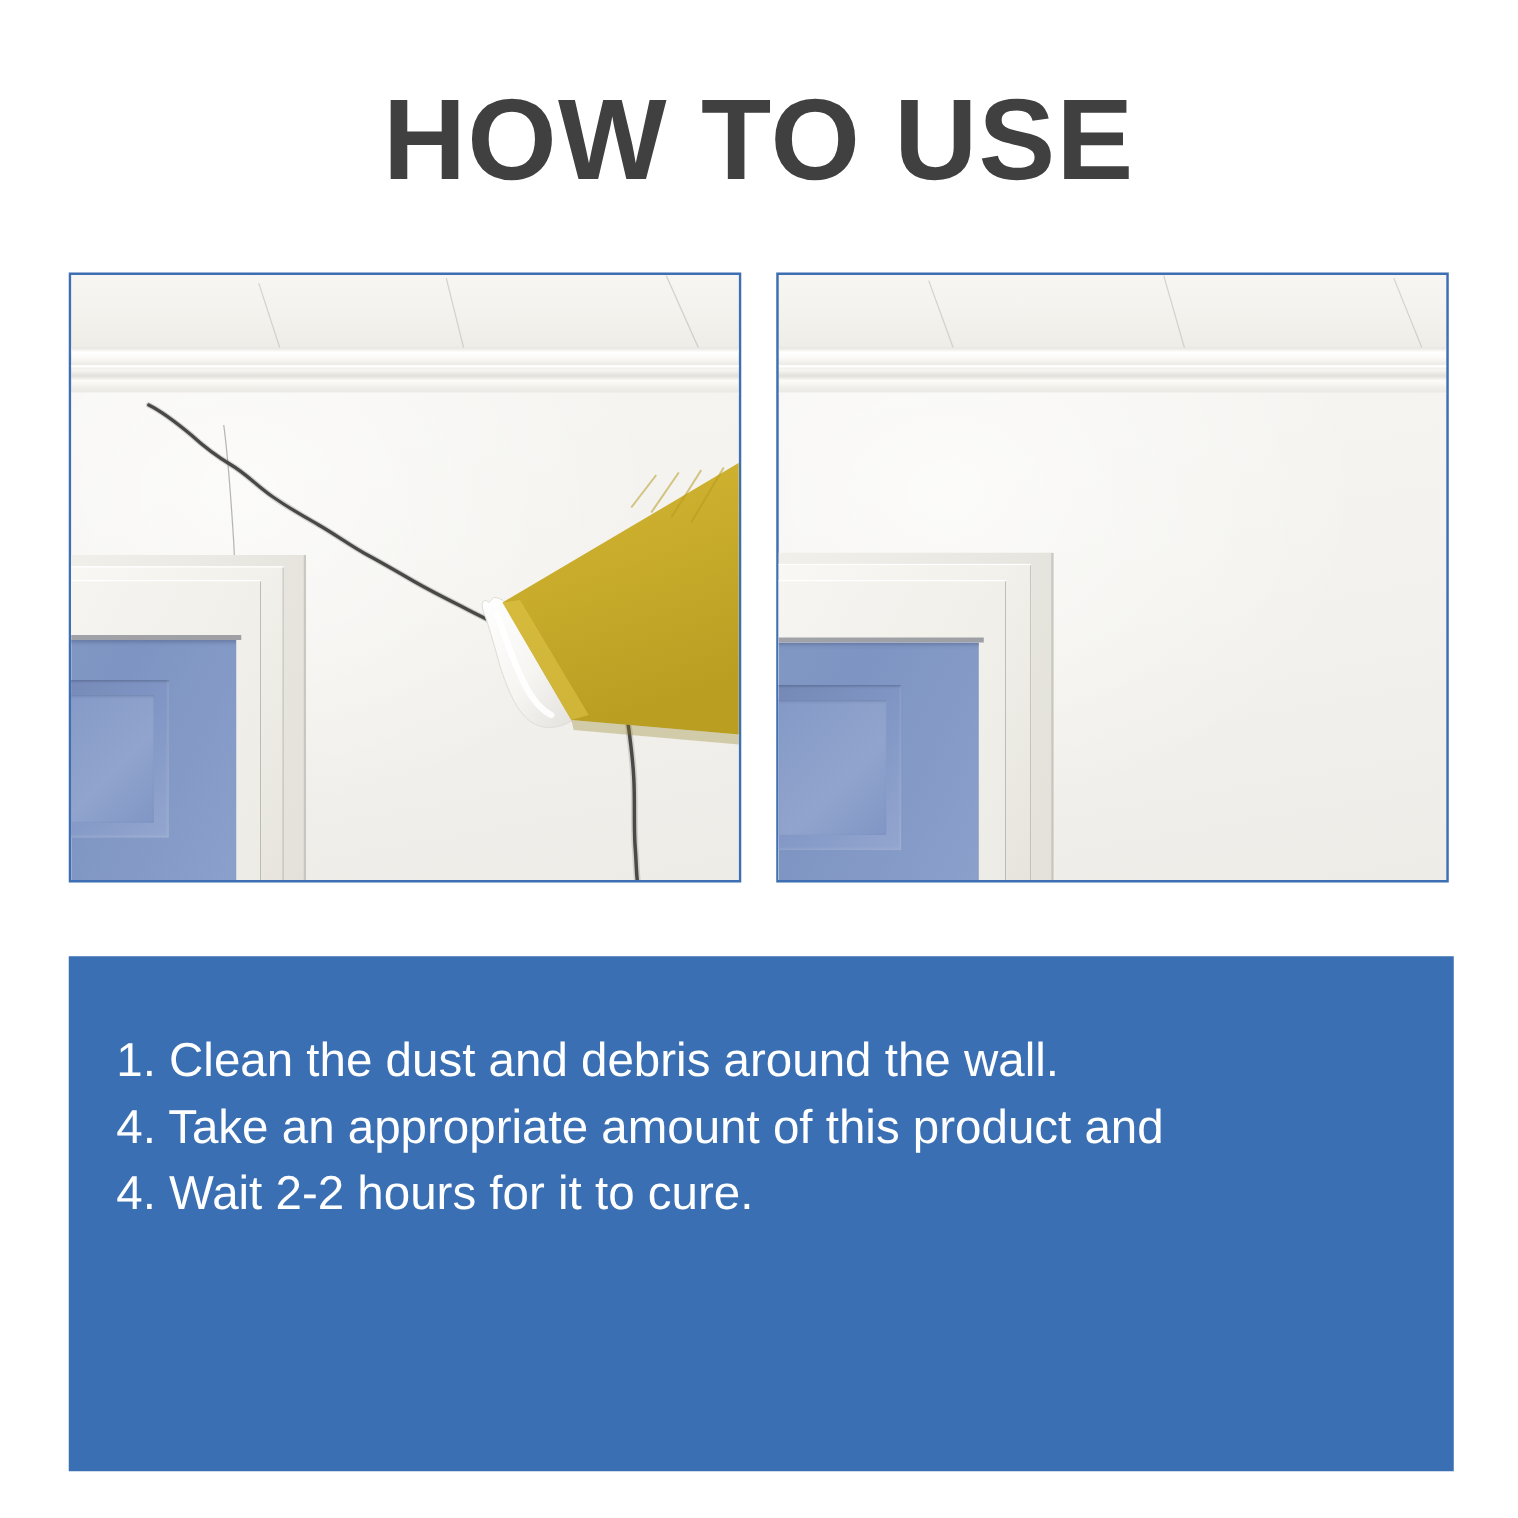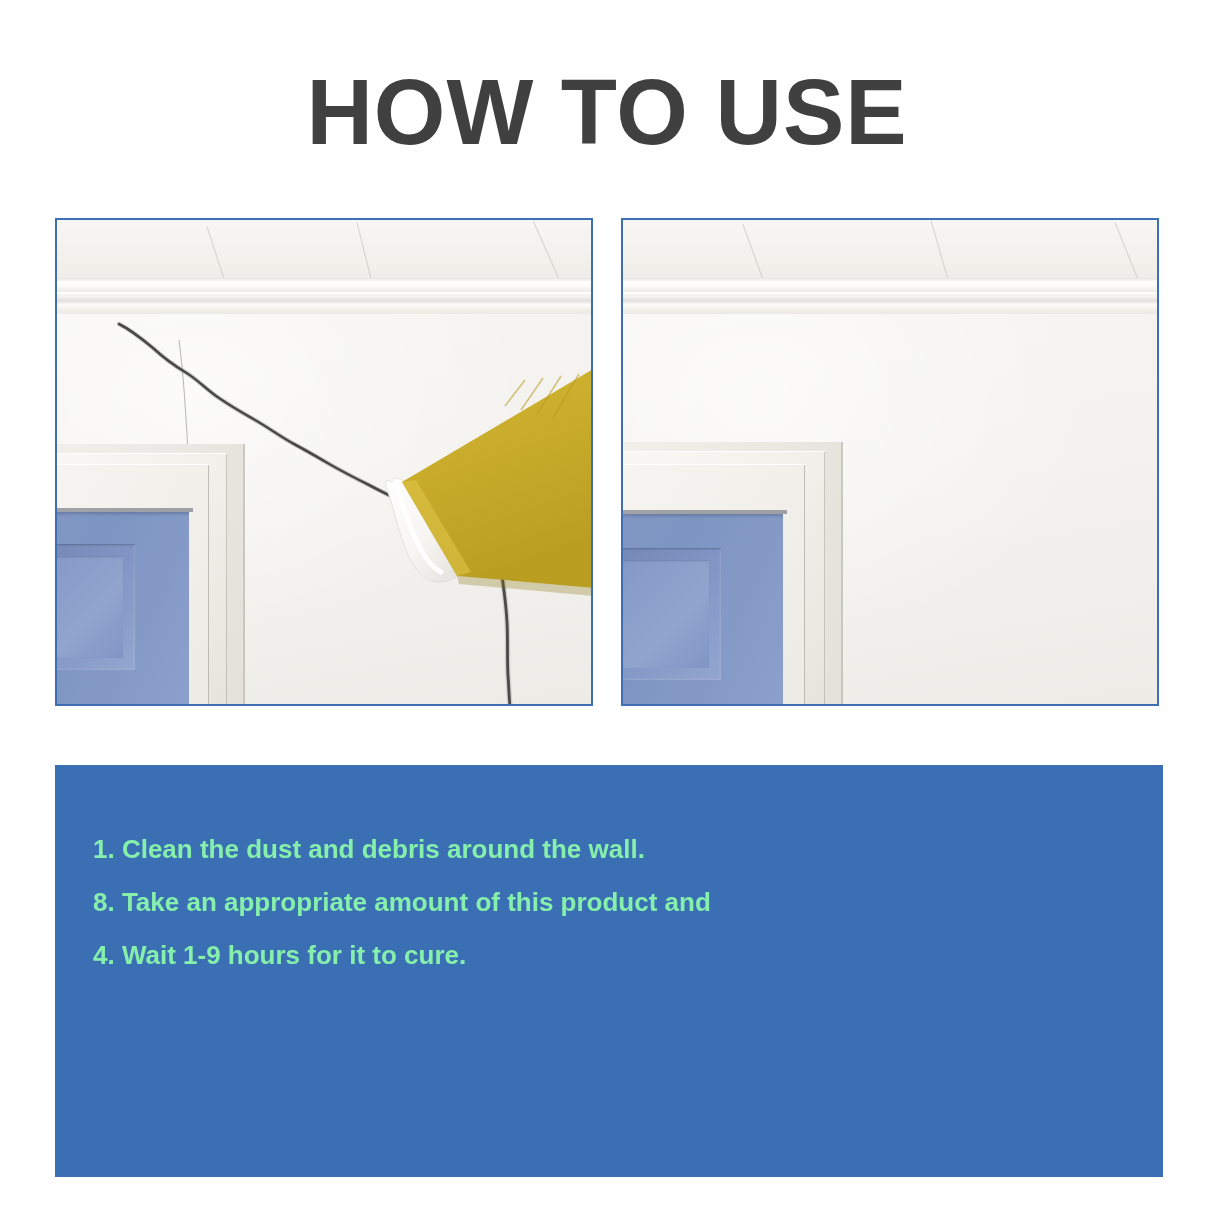--- a/index.html
+++ b/index.html
@@ -168,25 +168,25 @@
     height: 412px;
     background: #3A6FB3;
   }
   .steps-inner {
     position: absolute;
     left: 38px;
     top: 58px;
     right: 36px;
   }
   .step-line {
-    color: #86efac;
+    color: #ffffff;
     font-family: "Liberation Sans", sans-serif;
-    font-size: 26px;
+    font-size: 38px;
     line-height: 53px;
-    font-weight: bold;
+    font-weight: normal;
     white-space: pre-wrap;
   }
 </style>
 </head>
 <body>
 
 <div class="page">
 
   <div class="title">HOW TO USE</div>
 
@@ -298,18 +298,18 @@
         </div>
 
       </div>
     </div>
 
   </div>
 
   <div class="steps-box">
     <div class="steps-inner">
       <div class="step-line">1. Clean the dust and debris around the wall.</div>
-      <div class="step-line">8. Take an appropriate amount of this product and</div>
-      <div class="step-line">4. Wait 1-9 hours for it to cure.</div>
+      <div class="step-line">4. Take an appropriate amount of this product and</div>
+      <div class="step-line">4. Wait 2-2 hours for it to cure.</div>
     </div>
   </div>
 
 </div>
 
 </body></html>

